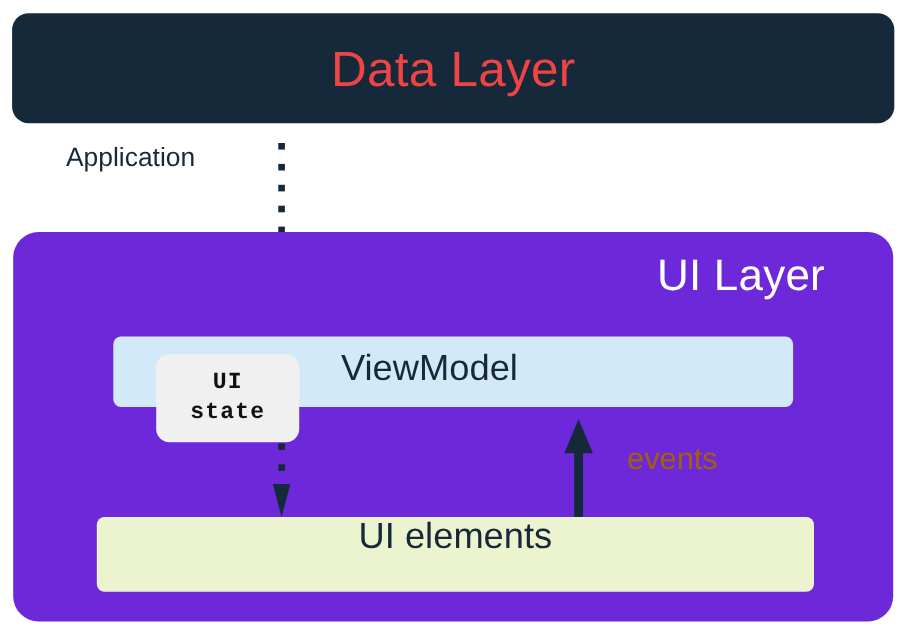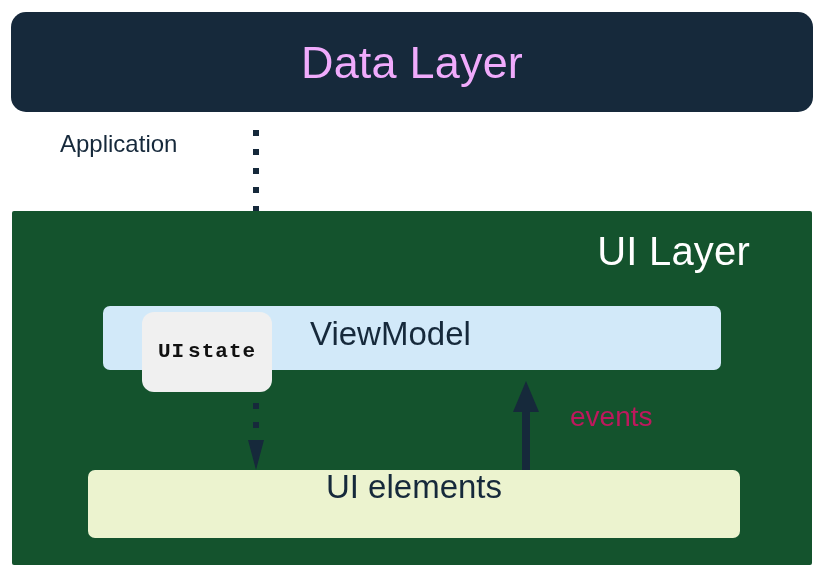--- a/index.html
+++ b/index.html
@@ -26,21 +26,21 @@
     top: 12px;
     width: 802px;
     height: 100px;
     background: #16293B;
     border-radius: 15px;
     display: flex;
     align-items: center;
     justify-content: center;
   }
   .data-layer-title {
-    color: #f0abfc;
+    color: #ef4444;
     font-size: 45px;
     font-weight: 400;
     letter-spacing: 0.2px;
     line-height: 1;
   }
 
   
   .app-data-label {
     position: absolute;
     left: 60px;
@@ -52,22 +52,22 @@
     line-height: 1.18;
   }
 
   
   .ui-layer {
     position: absolute;
     left: 12px;
     top: 211px;
     width: 800px;
     height: 354px;
-    background: #14532d;
-    border-radius: 2px;
+    background: #6d28d9;
+    border-radius: 23px;
   }
   .ui-layer-title {
     position: absolute;
     right: 62px;
     top: 20px;
     color: #ffffff;
     font-size: 40px;
     line-height: 1;
     letter-spacing: 0.2px;
   }
@@ -88,27 +88,27 @@
     top: 317px;
     color: #16293B;
     font-size: 33px;
     line-height: 1;
   }
 
   
   .ui-state-box {
     position: absolute;
     left: 142px;
-    top: 312px;
+    top: 322px;
     width: 130px;
     height: 80px;
     background: #F0F0F0;
     border-radius: 12px;
     display: flex;
-    flex-direction: row;
+    flex-direction: column;
     align-items: center;
     justify-content: center;
     gap: 3px;
   }
   .ui-state-line {
     font-family: "Liberation Mono", "DejaVu Sans Mono", monospace;
     font-weight: bold;
     font-size: 21px;
     color: #111111;
     line-height: 1.1;
@@ -153,21 +153,21 @@
     position: absolute;
     left: 512px;
     top: 381px;
     width: 28px;
     height: 92px;
   }
   .events-label {
     position: absolute;
     left: 570px;
     top: 403px;
-    color: #be185d;
+    color: #a16207;
     font-size: 28px;
     line-height: 1;
   }
 
   .arrow-svg { display: block; }
 </style>
 </head>
 <body>
 
 <div id="canvas">

